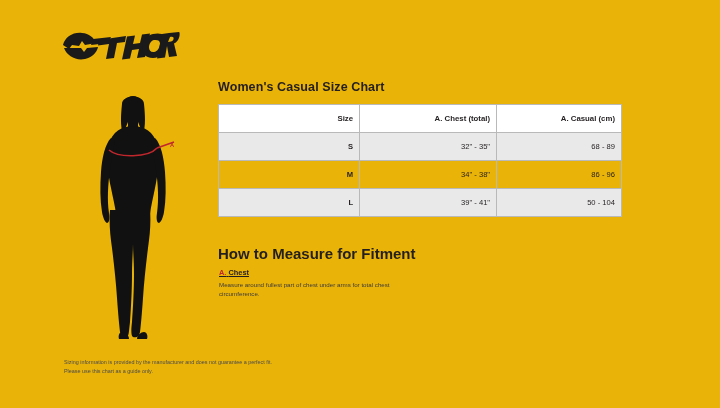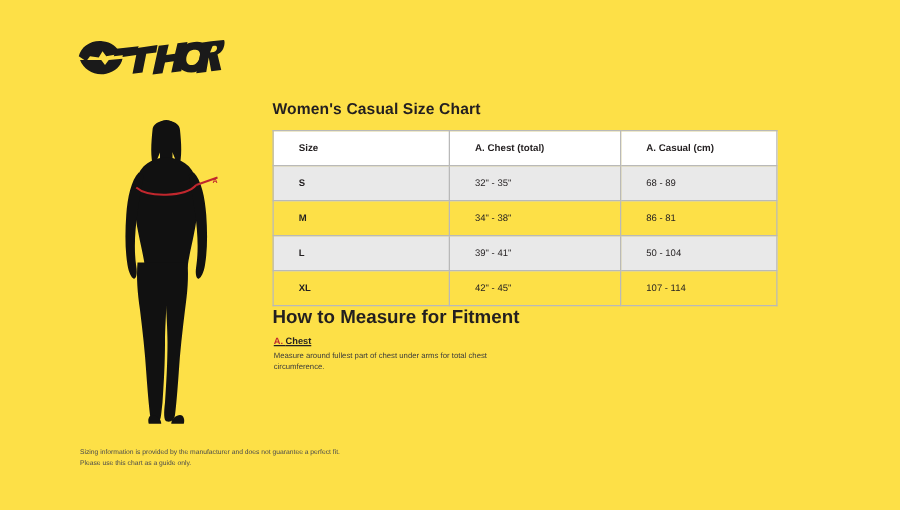--- a/index.html
+++ b/index.html
@@ -14,21 +14,21 @@
     font-family: "Liberation Sans", sans-serif;
     color: #231f20;
     overflow: hidden;
     position: relative;
   }
   .page {
     position: absolute;
     left: 0; top: 0;
     width: 720px;
     height: 408px;
-    background: #fde047;
+    background: #eab308;
   }
 
   
   .logo {
     position: absolute;
     left: 62px;
     top: 30px;
     width: 118px;
     height: 34px;
     display: flex;
@@ -65,25 +65,25 @@
     width: 404px;
   }
   table.size-chart {
     width: 100%;
     border-collapse: collapse;
     table-layout: fixed;
   }
   table.size-chart th,
   table.size-chart td {
     border: 1px solid #b9b9b9;
-    text-align: left;
+    text-align: right;
     font-size: 7.6px;
     color: #231f20;
     height: 28px;
-    padding: 0 20px;
+    padding: 0 6px;
     vertical-align: middle;
     white-space: nowrap;
   }
   table.size-chart thead th {
     font-weight: bold;
     font-size: 7.8px;
     background: #ffffff;
   }
   table.size-chart tbody td:first-child {
     font-weight: bold;
@@ -223,32 +223,27 @@
       </thead>
       <tbody>
         <tr class="shaded">
           <td>S</td>
           <td>32" - 35"</td>
           <td>68 - 89</td>
         </tr>
         <tr>
           <td>M</td>
           <td>34" - 38"</td>
-          <td>86 - 81</td>
+          <td>86 - 96</td>
         </tr>
         <tr class="shaded">
           <td>L</td>
           <td>39" - 41"</td>
           <td>50 - 104</td>
         </tr>
-        <tr>
-          <td>XL</td>
-          <td>42" - 45"</td>
-          <td>107 - 114</td>
-        </tr>
       </tbody>
     </table>
   </div>
 
   <div class="measure-title">How to Measure for Fitment</div>
   <div class="measure-label">
     <span class="marker">A.</span>
     <span>Chest</span>
   </div>
   <div class="measure-desc">Measure around fullest part of chest under arms for total chest circumference.</div>

